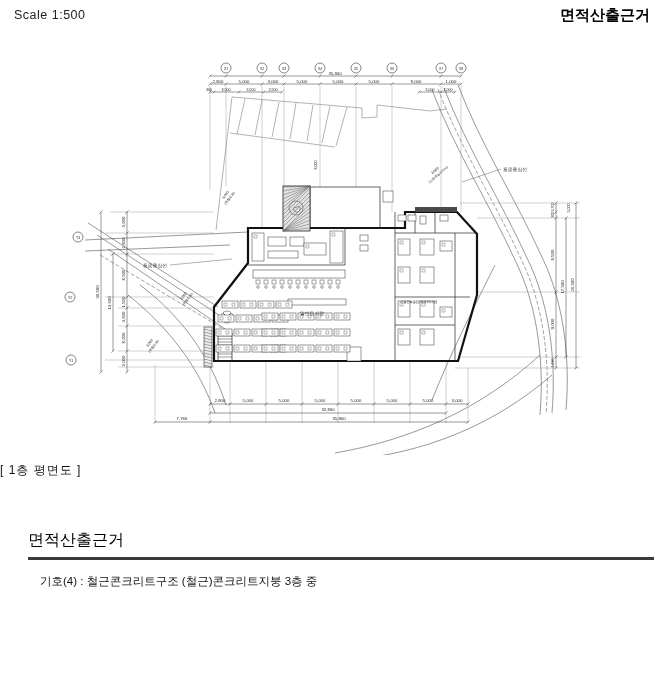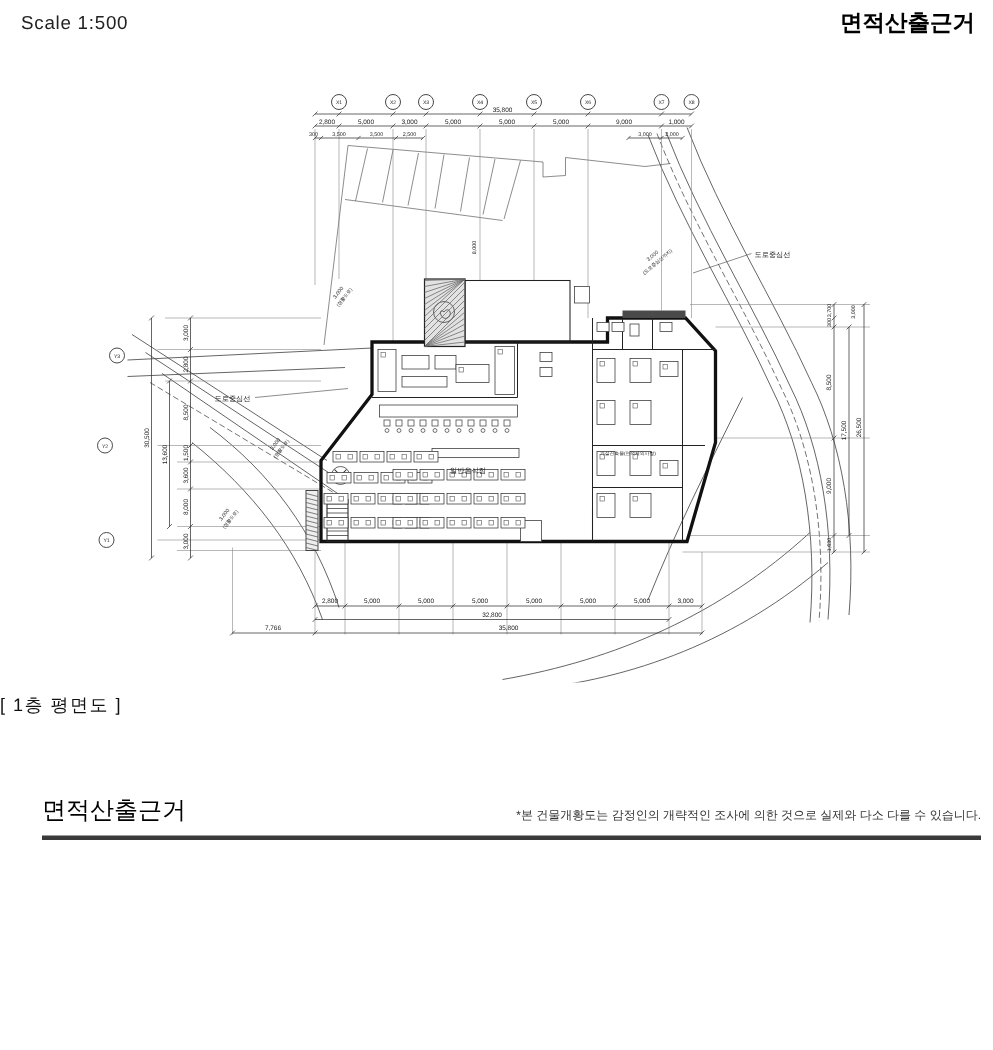--- a/index.html
+++ b/index.html
@@ -534,15 +534,15 @@
     </g>
     <text class="dims" x="317" y="110" transform="rotate(-90 317 110)" text-anchor="middle">8,000</text>
   </g>
 </svg>
 </div>
 
 <div class="caption">[ 1층 평면도 ]</div>
 
 <div class="footer">
   <div class="f-head">면적산출근거</div>
-  <div class="f-note">*본 건물개황도는 감정인의 개략적인 조사에 의한 것으로 실제와 다소 다를 수 있습니다.</div>
   <div class="f-rule"></div>
+  <div class="f-line1">기호(4) : 철근콘크리트구조 (철근)콘크리트지붕 3층 중</div>
 </div>
 
 </body></html>

